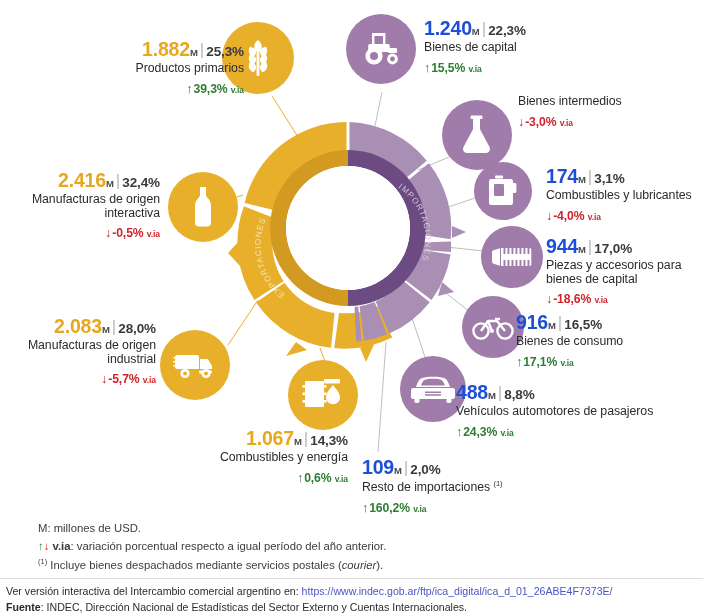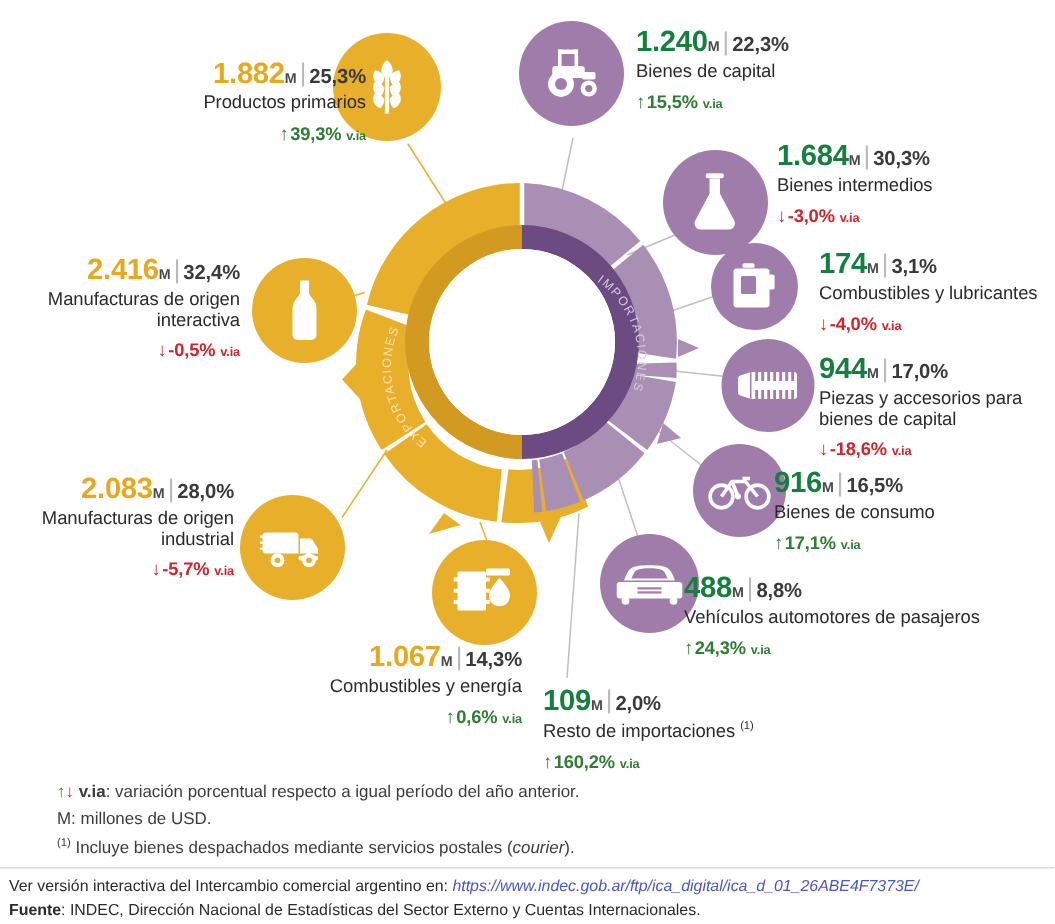--- a/index.html
+++ b/index.html
@@ -21,42 +21,42 @@
   .lbl .sep{display:inline-block;color:#b9b9b9;font-weight:normal;font-size:17px;padding:0 2px;position:relative;top:-1px;}
   .lbl .pct{font-size:13.5px;font-weight:bold;color:#3a3a3a;letter-spacing:-0.1px;}
   .lbl .name{font-size:12.3px;color:#2b2b2b;margin-top:1px;letter-spacing:-0.05px;}
   .lbl .name sup{font-size:7.5px;vertical-align:super;}
   .lbl .via{font-size:12.2px;font-weight:bold;margin-top:6px;letter-spacing:-0.1px;}
   .lbl .via .vsuf{font-size:8.5px;font-weight:bold;}
   .lbl .arrow{font-size:12.5px;font-weight:bold;padding-right:1px;}
   .up{color:#2e7d32;}
   .down{color:#d0232b;}
   .gold .big{color:#E8A81E;}
-  .purp .big{color:#15803d;}
+  .purp .big{color:#1d4ed8;}
   .ta-r{text-align:right;}
   .ta-l{text-align:left;}
 
   
   .ico{position:absolute;border-radius:50%;display:flex;align-items:center;justify-content:center;}
   .ico.g{background:#E8B02A;}
   .ico.p{background:#A07CAA;}
   .ico svg{display:block;}
 
   
   .notes{position:absolute;left:38px;top:519px;width:640px;font-size:11.3px;line-height:1.62;color:#3b3b3b;}
   .notes .row{white-space:nowrap;}
   .notes b{font-weight:bold;}
   .notes sup{font-size:7.5px;}
   .notes .ar-up{color:#2e7d32;font-weight:bold;}
   .notes .ar-dn{color:#d0232b;font-weight:bold;}
   .notes i{font-style:italic;}
 
   .divider{position:absolute;left:0;top:578px;width:703px;height:1px;background:#dcdcdc;}
   .src{position:absolute;left:6px;top:584px;width:690px;font-size:10.6px;line-height:1.5;color:#2b2b2b;}
-  .src a{color:#4b55c8;text-decoration:none;font-style:italic;}
+  .src a{color:#4b55c8;text-decoration:none;}
   .src b{font-weight:bold;}
 </style>
 </head>
 <body>
 
 <div class="stage">
 
   <svg class="wheel" viewBox="0 0 703 616">
     <defs>
       <path id="expArcPath" d="M 290 298 A 63 63 0 0 1 318 182" fill="none"></path>
@@ -320,23 +320,20 @@
       <span class="big">1.240</span><span class="munit">M</span><span class="sep">|</span><span class="pct">22,3%</span>
     </div>
     <div class="name">Bienes de capital</div>
     <div class="via up">
       <span class="arrow">↑</span><span>15,5%</span>
       <span class="vsuf">v.ia</span>
     </div>
   </div>
 
   <div class="lbl purp ta-l" style="left:518px;top:94px;width:180px;">
-    <div>
-      <span class="big">1.684</span><span class="munit">M</span><span class="sep">|</span><span class="pct">30,3%</span>
-    </div>
     <div class="name">Bienes intermedios</div>
     <div class="via down">
       <span class="arrow">↓</span><span>-3,0%</span>
       <span class="vsuf">v.ia</span>
     </div>
   </div>
 
   <div class="lbl purp ta-l" style="left:546px;top:166px;width:158px;">
     <div>
       <span class="big">174</span><span class="munit">M</span><span class="sep">|</span><span class="pct">3,1%</span>
@@ -386,25 +383,25 @@
       <span class="big">109</span><span class="munit">M</span><span class="sep">|</span><span class="pct">2,0%</span>
     </div>
     <div class="name"><span>Resto de importaciones</span> <sup>(1)</sup></div>
     <div class="via up">
       <span class="arrow">↑</span><span>160,2%</span>
       <span class="vsuf">v.ia</span>
     </div>
   </div>
 
   <div class="notes">
+    <div class="row">M: millones de USD.</div>
     <div class="row">
       <span class="ar-up">↑</span><span class="ar-dn">↓</span>
       <b>v.ia</b><span>: variación porcentual respecto a igual período del año anterior.</span>
     </div>
-    <div class="row">M: millones de USD.</div>
     <div class="row">
       <sup>(1)</sup><span> Incluye bienes despachados mediante servicios postales (</span><i>courier</i><span>).</span>
     </div>
   </div>
 
   <div class="divider"></div>
 
   <div class="src">
     <div>
       <span>Ver versión interactiva del Intercambio comercial argentino en: </span><a href="#">https://www.indec.gob.ar/ftp/ica_digital/ica_d_01_26ABE4F7373E/</a>

